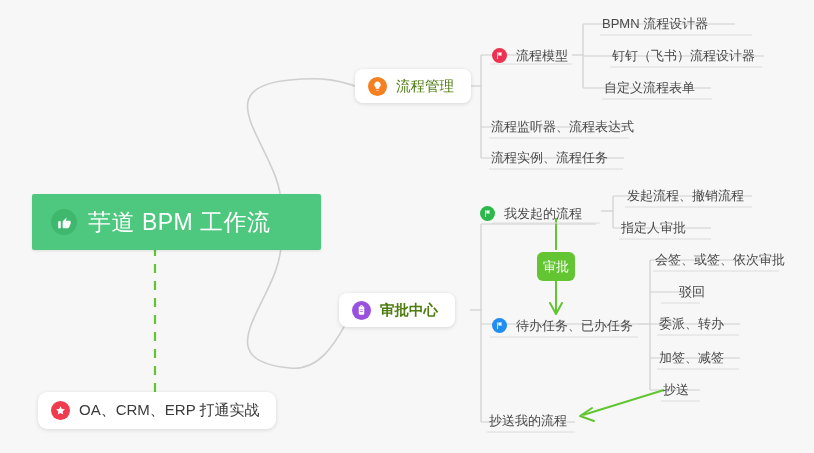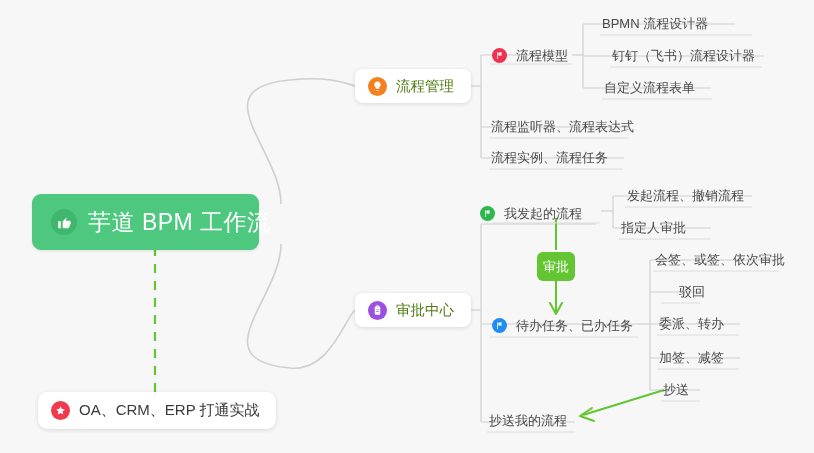--- a/index.html
+++ b/index.html
@@ -23,24 +23,24 @@
     width: 814px;
     height: 453px;
     pointer-events: none;
   }
 
   
   .root-node {
     position: absolute;
     left: 32px;
     top: 194px;
-    width: 227px;
+    width: 289px;
     height: 56px;
     background: #4ec77f;
-    border-radius: 9px;
+    border-radius: 2px;
     box-shadow: 0 1px 3px rgba(0,0,0,.10);
     display: flex;
     align-items: center;
     padding-left: 19px;
     box-sizing: border-box;
   }
   .root-label {
     color: #ffffff;
     font-size: 23px;
     letter-spacing: .5px;
@@ -60,21 +60,21 @@
     height: 34px;
     box-sizing: border-box;
     white-space: nowrap;
   }
   .branch-label {
     color: #4d7c0f;
     font-size: 14.5px;
     margin-left: 9px;
   }
   #branch-process { left: 355px; top: 69px; }
-  #branch-approval { left: 355px; top: 293px; }
+  #branch-approval { left: 339px; top: 293px; font-weight: bold; }
 
   
   #bottom-card {
     position: absolute;
     left: 38px;
     top: 392px;
     height: 37px;
     background: #ffffff;
     border-radius: 9px;
     box-shadow: 0 1px 4px rgba(0,0,0,.13);

